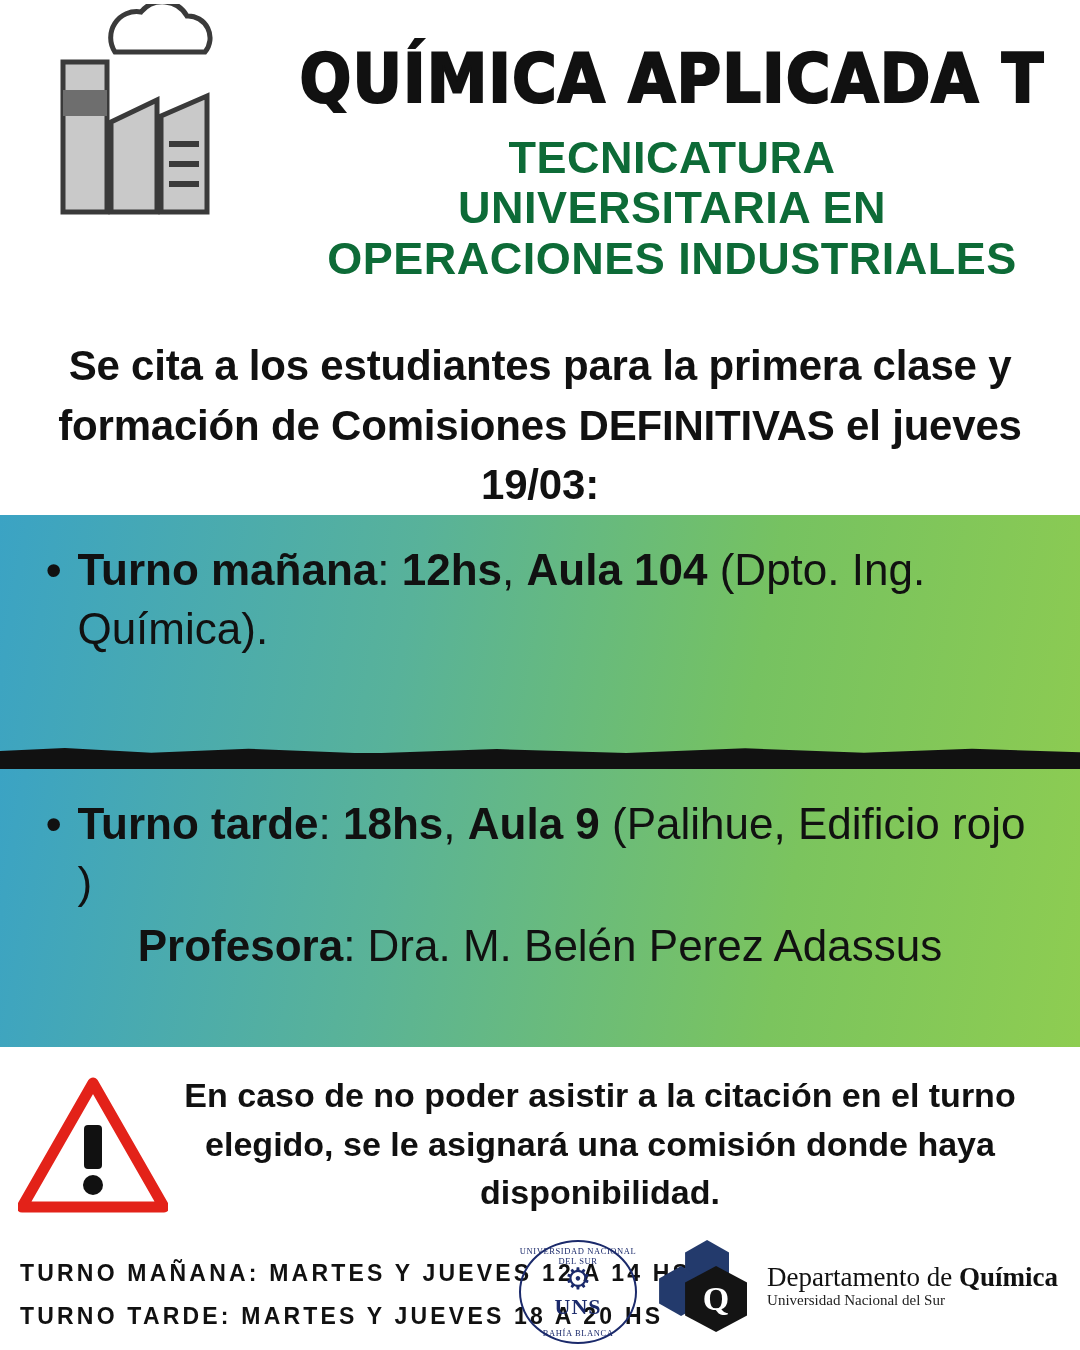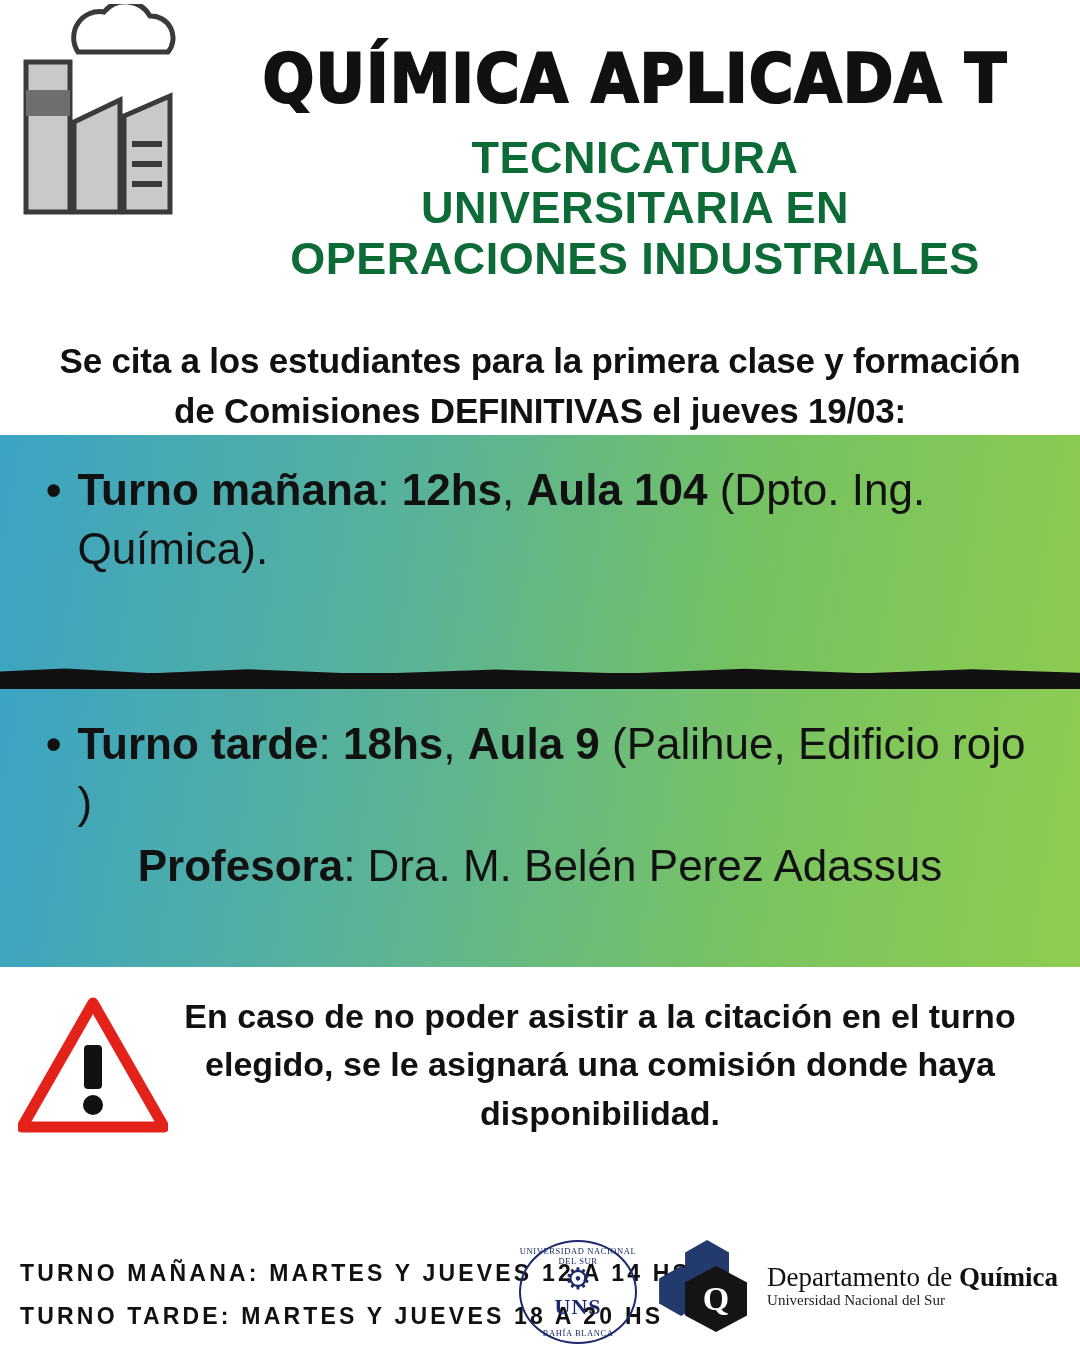--- a/index.html
+++ b/index.html
@@ -14,20 +14,21 @@
     position: relative;
     width: 1080px;
     height: 1350px;
     background: #ffffff;
   }
 
   
   .header {
     position: relative;
     height: 318px;
+    margin-left: 37px;
   }
   .factory-icon {
     position: absolute;
     left: 8px;
     top: 4px;
     width: 210px;
     height: 215px;
   }
   .title-block {
     position: absolute;
@@ -57,21 +58,21 @@
     color: #0d6b37;
     letter-spacing: 0.5px;
   }
 
   
   .intro {
     margin-top: 18px;
     padding: 0 56px;
     text-align: center;
     font-weight: bold;
-    font-size: 35px;
+    font-size: 42px;
     line-height: 1.42;
     color: #111111;
     letter-spacing: -0.2px;
   }
 
   
   .band {
     position: relative;
     width: 1080px;
     padding: 26px 34px 22px 34px;

